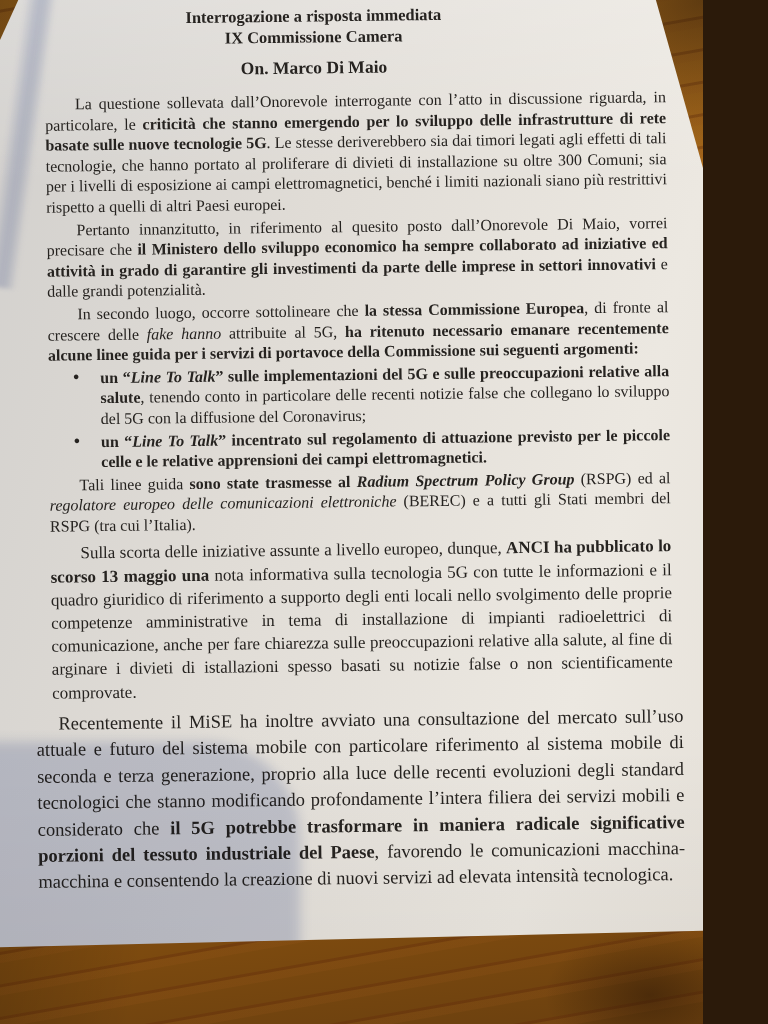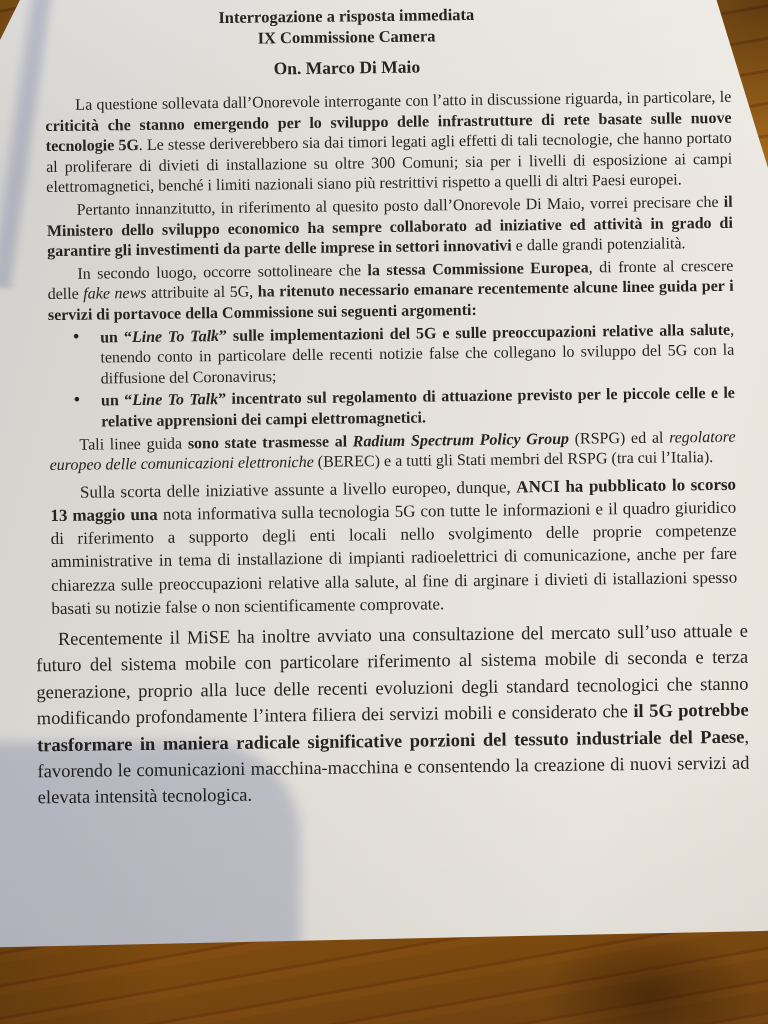--- a/index.html
+++ b/index.html
@@ -1,17 +1,17 @@
 <!DOCTYPE html>
 <html><head>
 <meta charset="utf-8">
 <style>
   html,body{margin:0;padding:0;background:#2b1a0a;}
   .photo{
-    position:relative;width:768px;height:1024px;overflow:hidden;
+    position:relative;width:703px;height:1024px;overflow:hidden;
     font-family:"Liberation Serif", serif;
   }
   
   .wood{
     position:absolute;inset:0;
     background:
       radial-gradient(150px 95px at 650px 995px, rgba(40,20,5,.5), rgba(40,20,5,0) 70%),
       radial-gradient(310px 230px at 100% 0%, rgba(30,17,6,.55), rgba(30,17,6,0) 72%),
       linear-gradient(100deg, rgba(0,0,0,.35), rgba(0,0,0,0) 35%),
       repeating-linear-gradient(170deg,
@@ -69,21 +69,21 @@
 <div class="photo" style="--paper: #e0dcd6; --paper-bright: #ece8e1; --paper-dim: #d2d0cd; --shadow-ov: #d5daea; --ink: #262320; --wood-light: #b0701e; --wood-mid: #8a520f; --wood-dark: #5e3a14;">
   <div class="wood"></div>
   <div class="paper">
     <div class="content">
       <div class="title">Interrogazione a risposta immediata</div>
       <div class="title">IX Commissione Camera</div>
       <div class="author">On. Marco Di Maio</div>
       <div class="doc-body" id="doc-body">
           <p class="para"><span>La questione sollevata dall’Onorevole interrogante con l’atto in discussione riguarda, in particolare, le </span><span class="b">criticità che stanno emergendo per lo sviluppo delle infrastrutture di rete basate sulle nuove tecnologie 5G</span><span>. Le stesse deriverebbero sia dai timori legati agli effetti di tali tecnologie, che hanno portato al proliferare di divieti di installazione su oltre 300 Comuni; sia per i livelli di esposizione ai campi elettromagnetici, benché i limiti nazionali siano più restrittivi rispetto a quelli di altri Paesi europei.</span></p>
           <p class="para"><span>Pertanto innanzitutto, in riferimento al quesito posto dall’Onorevole Di Maio, vorrei precisare che </span><span class="b">il Ministero dello sviluppo economico ha sempre collaborato ad iniziative ed attività in grado di garantire gli investimenti da parte delle imprese in settori innovativi</span><span> e dalle grandi potenzialità.</span></p>
-          <p class="para"><span>In secondo luogo, occorre sottolineare che </span><span class="b">la stessa Commissione Europea</span><span>, di fronte al crescere delle </span><span class="i">fake news</span><span> attribuite al 5G, </span><span class="b">ha ritenuto necessario emanare recentemente alcune linee guida per i servizi di portavoce della Commissione sui seguenti argomenti:</span></p>
+          <p class="para"><span>In secondo luogo, occorre sottolineare che </span><span class="b">la stessa Commissione Europea</span><span>, di fronte al crescere delle </span><span class="i">fake hanno</span><span> attribuite al 5G, </span><span class="b">ha ritenuto necessario emanare recentemente alcune linee guida per i servizi di portavoce della Commissione sui seguenti argomenti:</span></p>
           <p class="bullet"><span class="dot">•</span><span class="b">un “</span><span class="b i">Line To Talk</span><span class="b">” sulle implementazioni del 5G e sulle preoccupazioni relative alla salute</span><span>, tenendo conto in particolare delle recenti notizie false che collegano lo sviluppo del 5G con la diffusione del Coronavirus;</span></p>
           <p class="bullet"><span class="dot">•</span><span class="b">un “</span><span class="b i">Line To Talk</span><span class="b">” incentrato sul regolamento di attuazione previsto per le piccole celle e le relative apprensioni dei campi elettromagnetici.</span></p>
           <p class="para"><span>Tali linee guida </span><span class="b">sono state trasmesse al </span><span class="b i">Radium Spectrum Policy Group</span><span> (RSPG) ed al </span><span class="i">regolatore europeo delle comunicazioni elettroniche</span><span> (BEREC) e a tutti gli Stati membri del RSPG (tra cui l’Italia).</span></p>
           <p class="para m"><span>Sulla scorta delle iniziative assunte a livello europeo, dunque, </span><span class="b">ANCI ha pubblicato lo scorso 13 maggio una</span><span> nota informativa sulla tecnologia 5G con tutte le informazioni e il quadro giuridico di riferimento a supporto degli enti locali nello svolgimento delle proprie competenze amministrative in tema di installazione di impianti radioelettrici di comunicazione, anche per fare chiarezza sulle preoccupazioni relative alla salute, al fine di arginare i divieti di istallazioni spesso basati su notizie false o non scientificamente comprovate.</span></p>
           <p class="para l"><span>Recentemente il MiSE ha inoltre  avviato  una consultazione del mercato sull’uso attuale e futuro del sistema mobile con particolare riferimento al sistema mobile di  seconda e terza generazione, proprio alla luce delle recenti evoluzioni degli standard tecnologici che stanno modificando profondamente l’intera filiera dei servizi mobili e considerato che </span><span class="b">il 5G potrebbe trasformare in maniera radicale significative porzioni del tessuto industriale del Paese</span><span>, favorendo le comunicazioni macchina-macchina e consentendo la creazione di nuovi servizi ad elevata intensità tecnologica.</span></p>
         </div>
     </div>
     <div class="crease"></div>
     <div class="phone-shadow"></div>
   </div>

